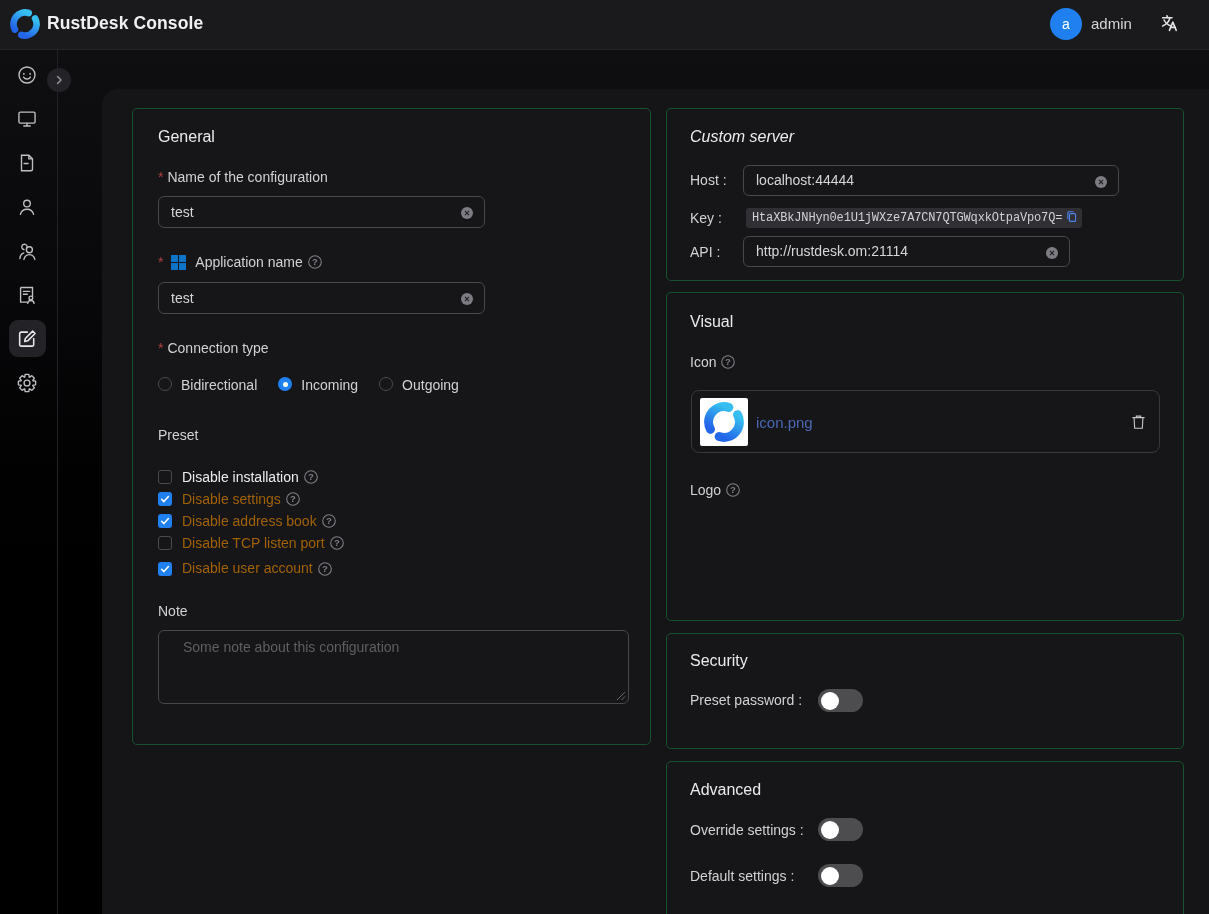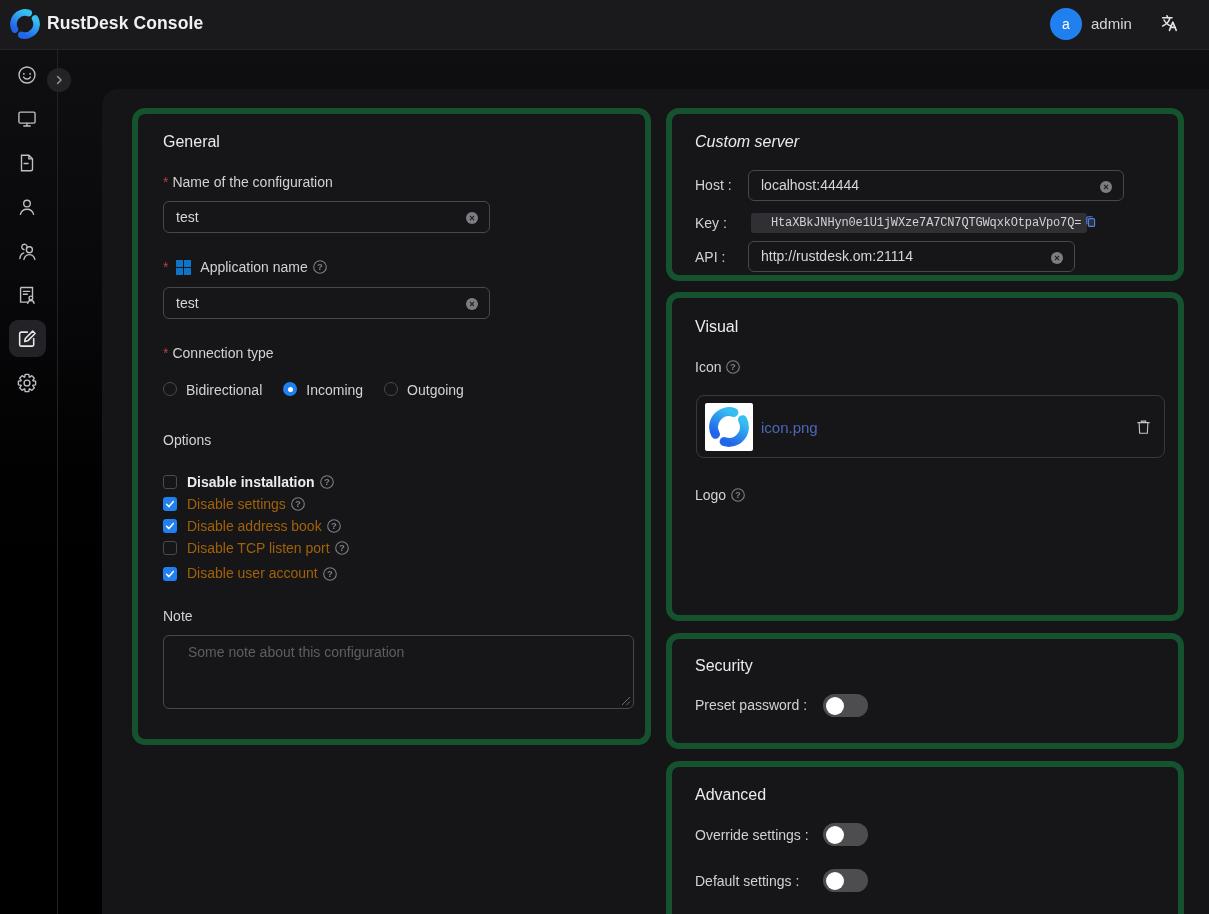--- a/index.html
+++ b/index.html
@@ -21,21 +21,21 @@
   background:linear-gradient(180deg,#0f0f12 0%, #09090b 25%, #010102 50%, #000 65%); }
 .sidebar { position:absolute; left:0; top:0; width:58px; height:864px; border-right:1px solid #222226; }
 .sicon { position:absolute; left:16px; width:22px; height:22px; color:#bfbfc3; }
 .sel-bg { position:absolute; left:9px; top:270px; width:37px; height:37px; border-radius:9px; background:#232327; }
 .collapse { position:absolute; left:47px; top:18px; width:24px; height:24px; border-radius:50%; background:#232327; }
 
 
 .wrap { position:absolute; left:102px; top:39px; width:1107px; height:825px;
   background:#151517; border-top-left-radius:16px; }
 
-.card { position:absolute; background:#161619; border:6px solid #14532d; border-radius:13px; }
+.card { position:absolute; background:#161619; border:1px solid #14532d; border-radius:5px; }
 .ctitle { position:absolute; left:25px; font-size:16px; font-weight:500; color:#ebebee; }
 
 .lbl { position:absolute; font-size:14px; color:#d2d2d5; white-space:nowrap; }
 .req:before { content:"*"; color:#b0413f; margin-right:4px; font-size:14px; }
 
 .inp { position:absolute; height:32px; border:1px solid #48484c; border-radius:6px; }
 .inp .tx { position:absolute; left:12px; top:7px; font-size:14px; color:#d6d6d9; }
 .clear { position:absolute; right:11px; top:10px; width:12px; height:12px; }
 
 .help { display:inline-block; vertical-align:-2px; margin-left:5px; }
@@ -43,21 +43,21 @@
 .radio { position:absolute; top:268px; display:flex; align-items:flex-start; }
 .rc { width:14px; height:14px; border-radius:50%; border:1px solid #4a4a4e; }
 .rc.on { border:none; background:#2080f0; position:relative; }
 .rc.on:after { content:""; position:absolute; left:4.5px; top:4.5px; width:5px; height:5px; border-radius:50%; background:#fff; }
 .rlb { font-size:14px; color:#d2d2d5; margin-left:9px; }
 
 .ckrow { position:absolute; left:25px; height:22px; display:flex; align-items:center; white-space:nowrap; }
 .cb { width:14px; height:14px; border-radius:3px; border:1px solid #4a4a4e; margin-right:10px; flex:none; }
 .cb.on { border:none; background:#2080f0; }
 .cklb { font-size:14px; color:#a16207; }
-.cklb.b { font-weight:700; color:#ececef; }
+.cklb.b { font-weight:400; color:#ececef; }
 
 .toggle { position:absolute; width:45px; height:23px; border-radius:12px; background:#4d4d50; }
 .toggle:after { content:""; position:absolute; left:3px; top:2.5px; width:18px; height:18px; border-radius:50%; background:#fff; }
 
 .filebox { position:absolute; left:24px; width:469px; border:1px solid #39393d; border-radius:8px; }
 .fthumb { position:absolute; left:8px; top:7px; width:48px; height:48px; background:#fff; border-radius:2px; }
 .fname { position:absolute; left:88px; font-size:15px; color:#4a68b4; }
 .ftrash { position:absolute; right:13px; width:15px; height:16px; }
 
 .mono { font-family:"Liberation Mono", monospace; }
@@ -145,21 +145,21 @@
       <div class="lbl req" style="left:25px; top:231px;">Connection type</div>
       <div class="radio" style="left:25px;">
         <span class="rc"></span>
           <span class="rlb">Bidirectional</span>
         <span class="rc on" style="margin-left:21px"></span>
           <span class="rlb">Incoming</span>
         <span class="rc" style="margin-left:21px"></span>
           <span class="rlb">Outgoing</span>
       </div>
 
-      <div class="lbl" style="left:25px; top:318px;">Options</div>
+      <div class="lbl" style="left:25px; top:318px;">Preset</div>
 
       <div class="ckrow" style="top:357px;">
           <span class="cb"></span>
           <span class="cklb b">Disable installation</span>
           <svg class="help" width="14" height="14" viewBox="0 0 14 14" fill="none">
             <circle cx="7" cy="7" r="6.3" stroke="#7e7e84" stroke-width="1.1"></circle>
             <text x="7" y="10.2" text-anchor="middle" font-size="9.5" font-weight="bold" fill="#7e7e84" font-family="Liberation Sans">?</text>
           </svg>
         </div>
       <div class="ckrow" style="top:379px;">
@@ -214,21 +214,21 @@
       <div class="ctitle" style="left:23px; top:19px;font-style:italic;">Custom server</div>
       <div class="lbl" style="left:23px; top:63px;">Host :</div>
       <div class="inp" style="left:76px; top:56px; width:376px; height:31px;">
         <div class="tx" style="top:6px;">localhost:44444</div>
         <svg class="clear" style="top:9.5px" viewBox="0 0 14 14">
             <circle cx="7" cy="7" r="7" fill="#7c7c82"></circle>
             <path d="M4.6 4.6l4.8 4.8M9.4 4.6L4.6 9.4" stroke="#1d1d21" stroke-width="1.2"></path>
           </svg>
       </div>
       <div class="lbl" style="left:23px; top:101px;">Key :</div>
-      <div class="mono" style="position:absolute; left:79px; top:99px; width:336px; height:20px; background:#2f2f34; border-radius:3px; font-size:12px; letter-spacing:-0.15px; color:#d2d2d6; line-height:20px; padding-left:20px; white-space:nowrap;">HtaXBkJNHyn0e1U1jWXze7A7CN7QTGWqxkOtpaVpo7Q=<svg style="width:13px;height:13px;vertical-align:-2px;margin-left:3px" viewBox="0 0 16 16" fill="none">
+      <div class="mono" style="position:absolute; left:79px; top:99px; width:336px; height:20px; background:#2f2f34; border-radius:3px; font-size:12px; letter-spacing:-0.15px; color:#d2d2d6; line-height:20px; padding-left:6px; white-space:nowrap;">HtaXBkJNHyn0e1U1jWXze7A7CN7QTGWqxkOtpaVpo7Q=<svg style="width:13px;height:13px;vertical-align:-2px;margin-left:3px" viewBox="0 0 16 16" fill="none">
             <rect x="5.5" y="4.5" width="7.5" height="9.5" rx="1.2" stroke="#4f83e8" stroke-width="1.4" fill="#2f2f34"></rect>
             <path d="M10.5 2.2H4.8A1.3 1.3 0 0 0 3.5 3.5v8" stroke="#4f83e8" stroke-width="1.4"></path>
           </svg></div>
       <div class="lbl" style="left:23px; top:135px;">API :</div>
       <div class="inp" style="left:76px; top:127px; width:327px; height:31px;">
         <div class="tx" style="top:6px;">http://rustdesk.om:21114</div>
         <svg class="clear" style="top:9.5px" viewBox="0 0 14 14">
             <circle cx="7" cy="7" r="7" fill="#7c7c82"></circle>
             <path d="M4.6 4.6l4.8 4.8M9.4 4.6L4.6 9.4" stroke="#1d1d21" stroke-width="1.2"></path>
           </svg>

